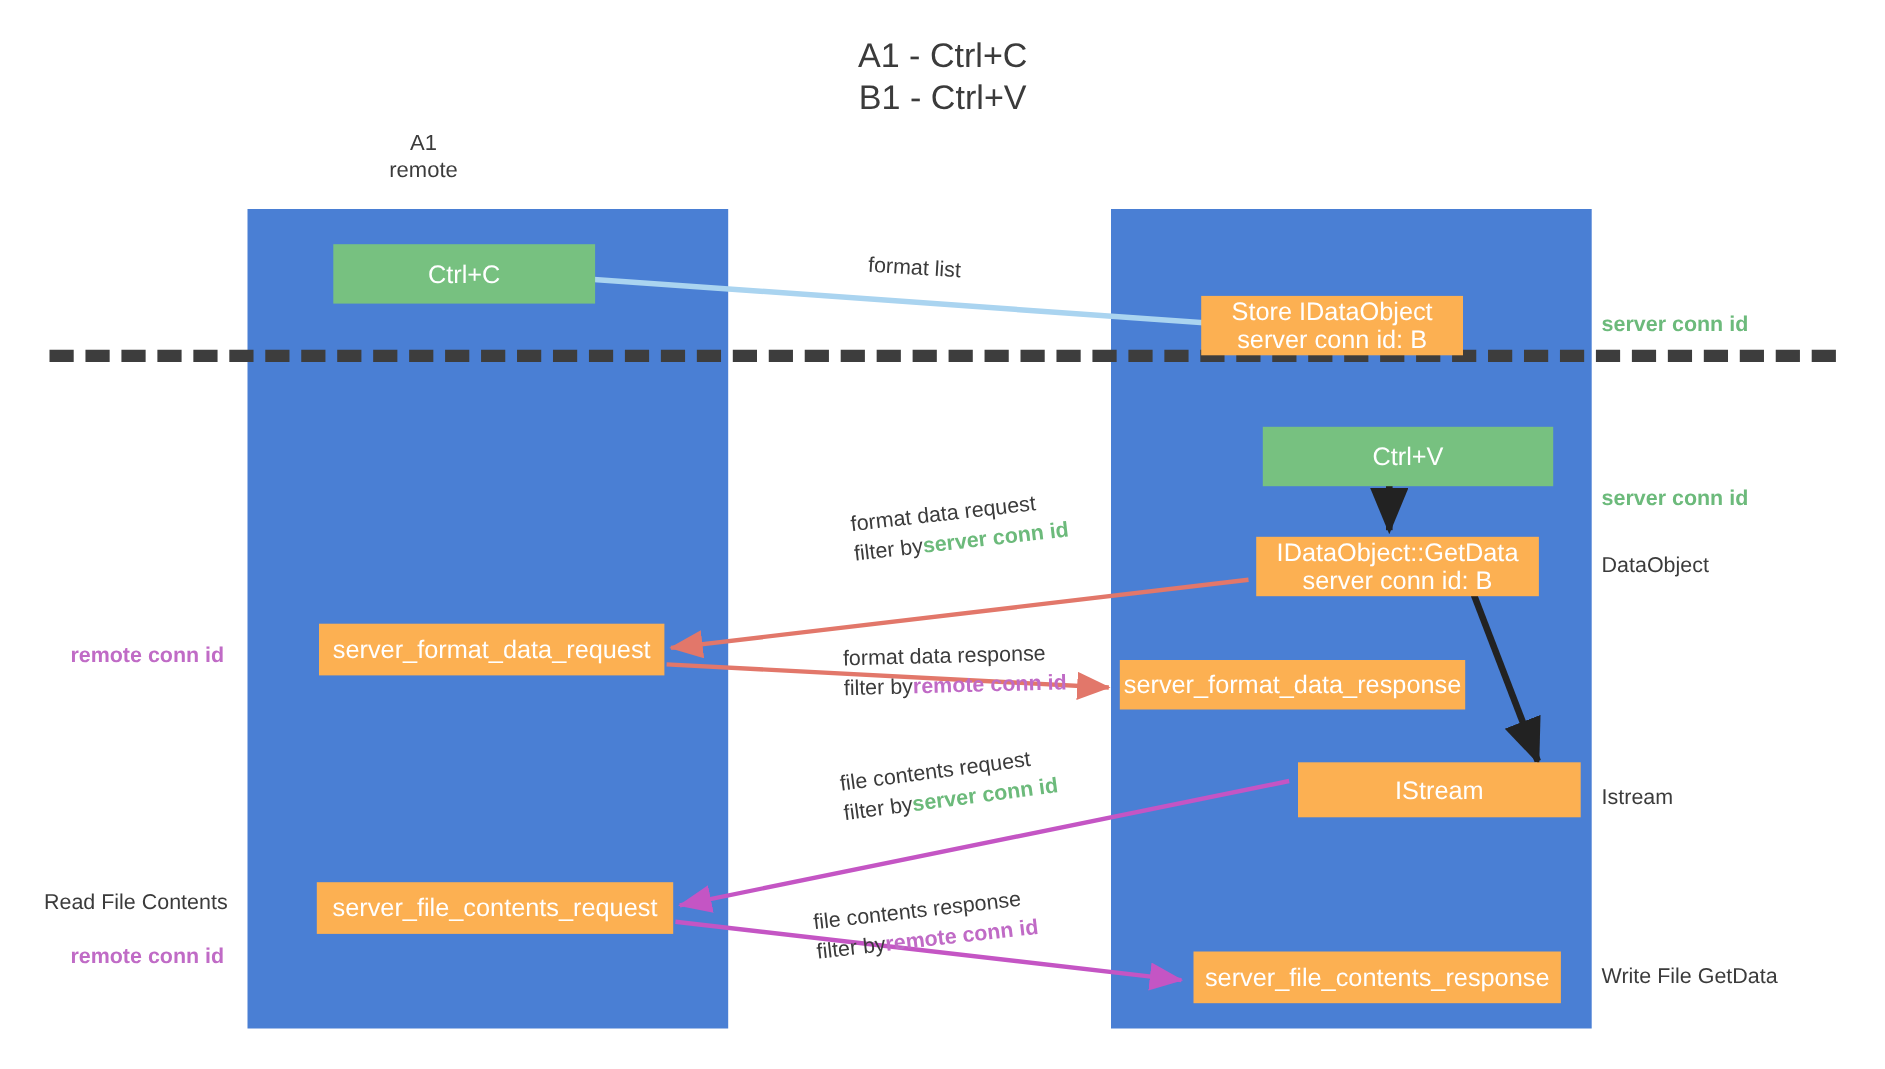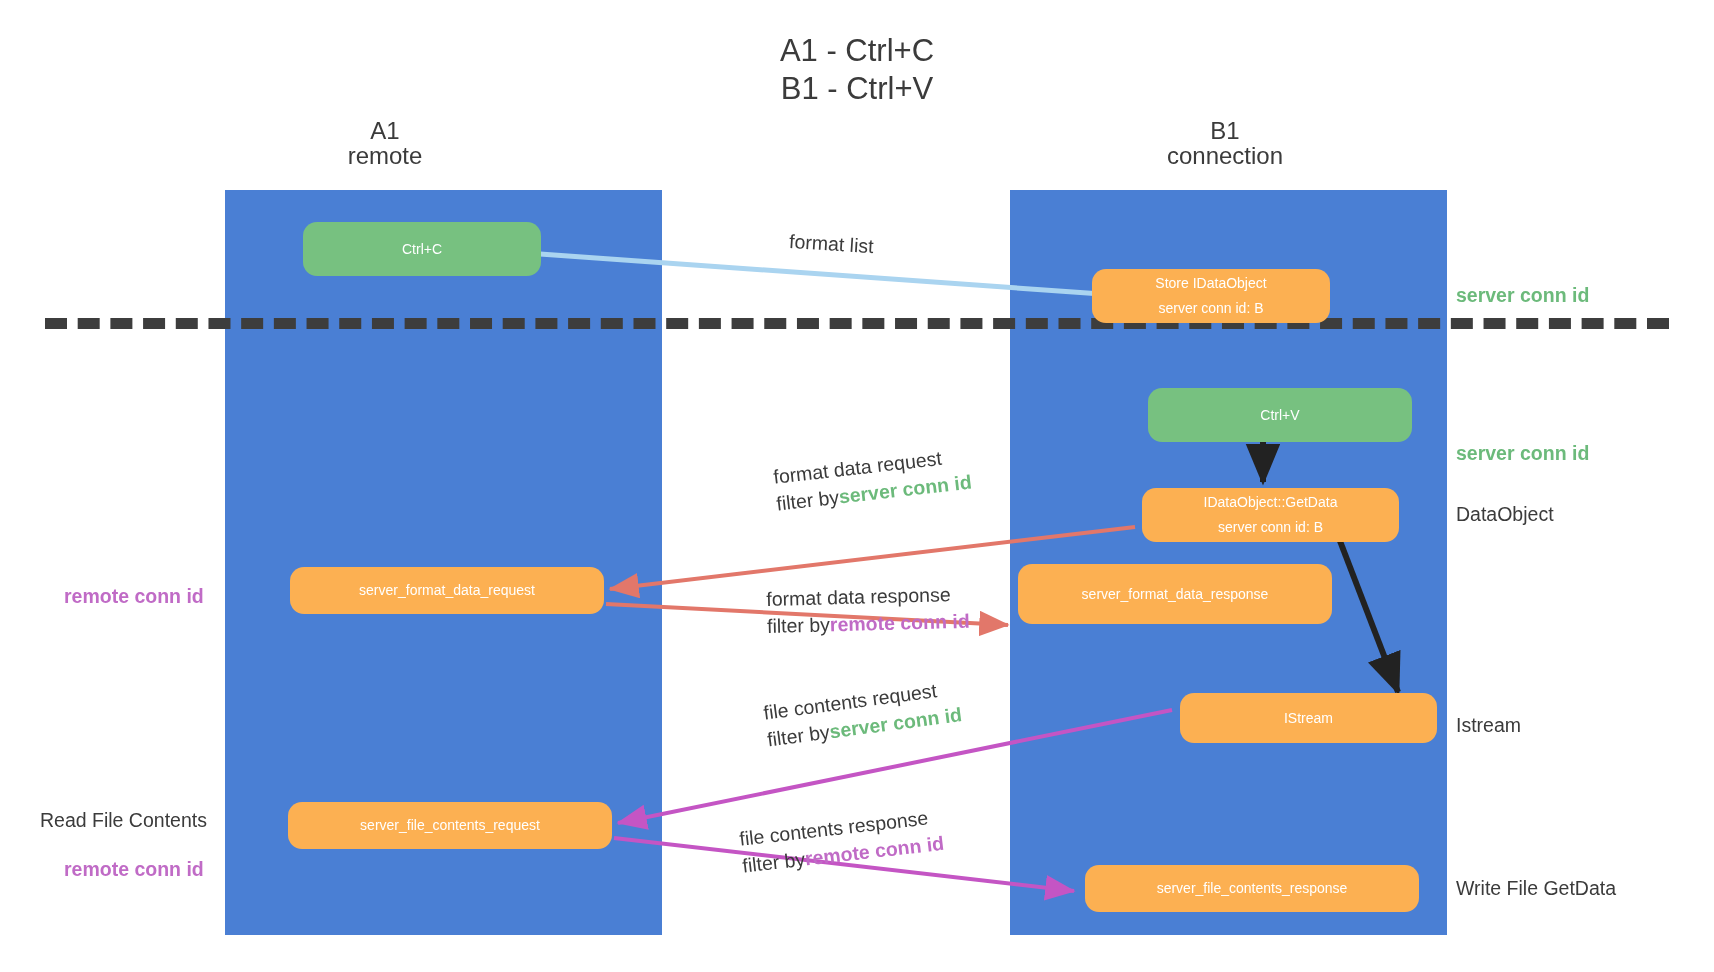--- a/index.html
+++ b/index.html
@@ -37,37 +37,36 @@
     color: #3b3b3b;
     white-space: pre-line;
   }
   .lane {
     position: absolute;
     background: #4a7fd4;
   }
   .lane-head {
     position: absolute;
     text-align: center;
-    font-size: 24px;
+    font-size: 20px;
     line-height: 25px;
     color: #3b3b3b;
     white-space: pre-line;
   }
   .node {
     position: absolute;
     display: flex;
     align-items: center;
     justify-content: center;
     text-align: center;
     color: #ffffff;
-    font-size: 14px;
+    font-size: 23px;
     line-height: 25px;
     white-space: pre-line;
     box-sizing: border-box;
-    border-radius: 14px;
   }
   .node.green { background: #77c180; }
   .node.orange { background: #fcb052; }
   .side-label {
     position: absolute;
     font-size: 19.5px;
     line-height: 25px;
     color: #3b3b3b;
     white-space: nowrap;
   }
@@ -107,22 +106,20 @@
 </head>
 <body>
 
 <div id="canvas">
 
   <div class="title">A1 - Ctrl+C
 B1 - Ctrl+V</div>
 
   <div class="lane-head" style="left:290px; top:118px; width:190px;">A1
 remote</div>
-  <div class="lane-head" style="left:1130px; top:118px; width:190px;">B1
-connection</div>
 
   <div class="lane" style="left:225px; top:190px; width:437px; height:745px;"></div>
   <div class="lane" style="left:1010px; top:190px; width:437px; height:745px;"></div>
 
   <svg class="edges" viewBox="0 0 1714 972">
     <defs>
       <marker id="ar-blue" markerWidth="9" markerHeight="9" refX="7.2" refY="3.2" orient="auto">
         <path d="M0,0 L7.6,3.2 L0,6.4 z" fill="#aad4f0"></path>
       </marker>
       <marker id="ar-red" markerWidth="9" markerHeight="9" refX="7.2" refY="3.2" orient="auto">
@@ -168,21 +165,21 @@
 
   <div class="node orange" style="left:1142px; top:488px; width:257px; height:54px;">
     <span>IDataObject::GetData
 server conn id: B</span>
   </div>
 
   <div class="node orange" style="left:290px; top:567px; width:314px; height:47px;">
     <span>server_format_data_request</span>
   </div>
 
-  <div class="node orange" style="left:1018px; top:564px; width:314px; height:60px;text-align:right;">
+  <div class="node orange" style="left:1018px; top:600px; width:314px; height:45px;text-align:right;">
     <span>server_format_data_response</span>
   </div>
 
   <div class="node orange" style="left:1180px; top:693px; width:257px; height:50px;">
     <span>IStream</span>
   </div>
 
   <div class="node orange" style="left:288px; top:802px; width:324px; height:47px;">
     <span>server_file_contents_request</span>
   </div>

